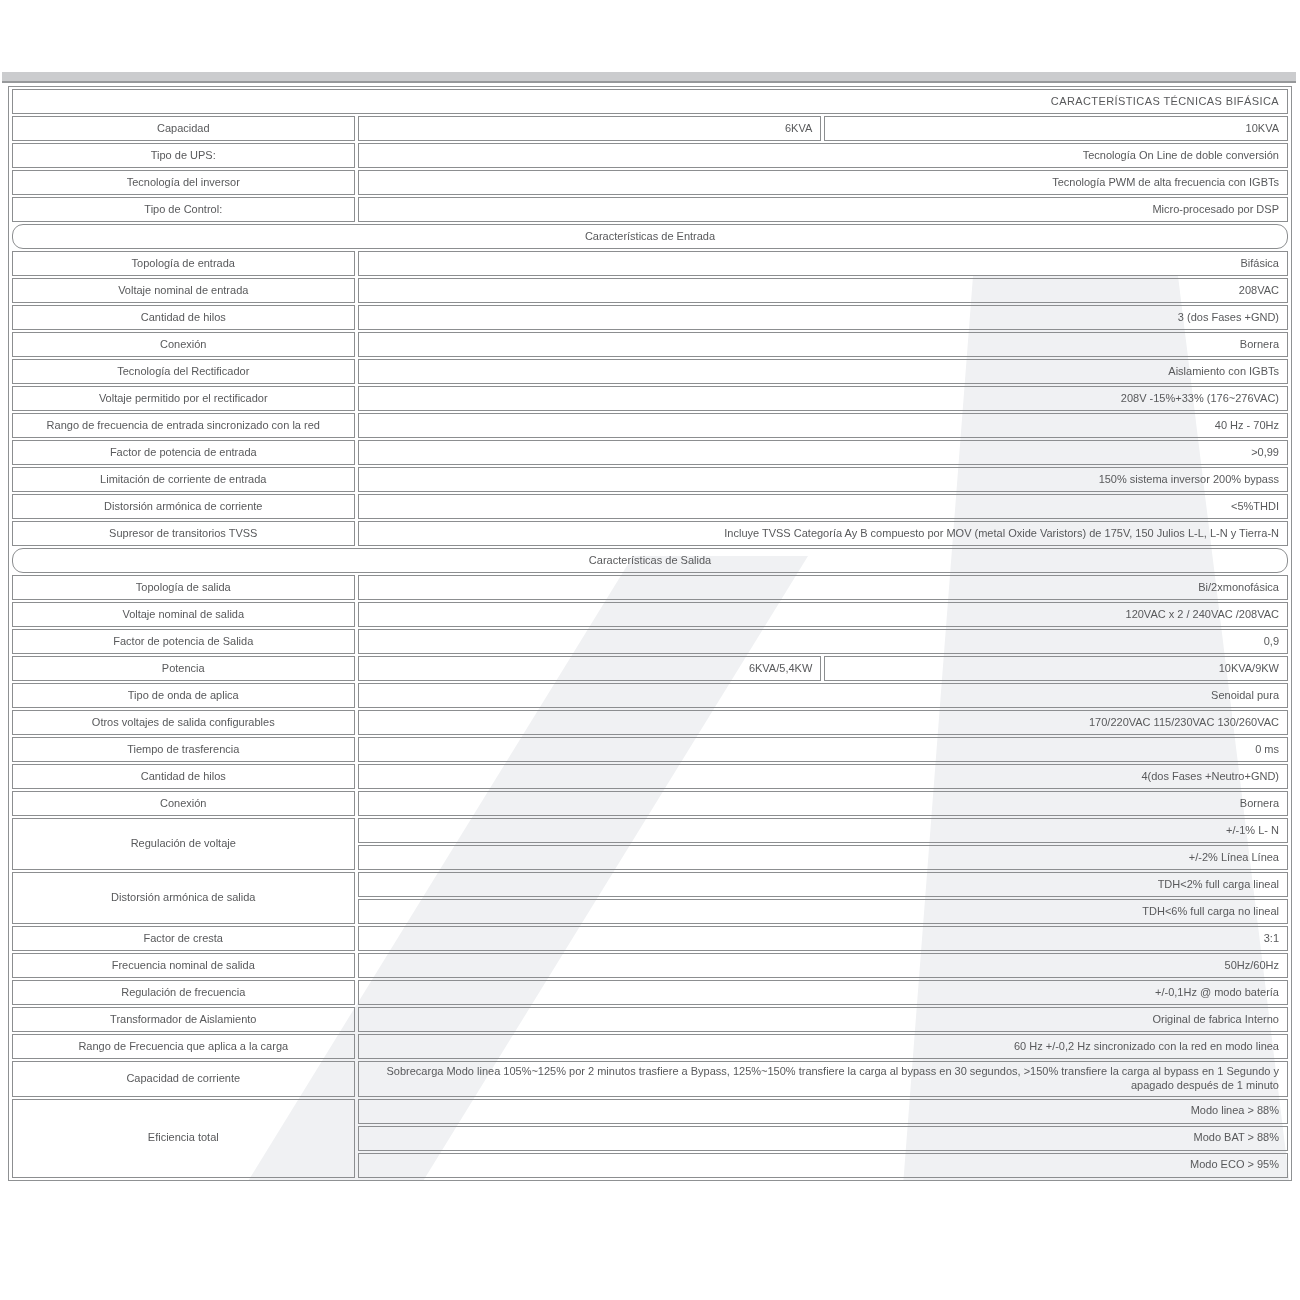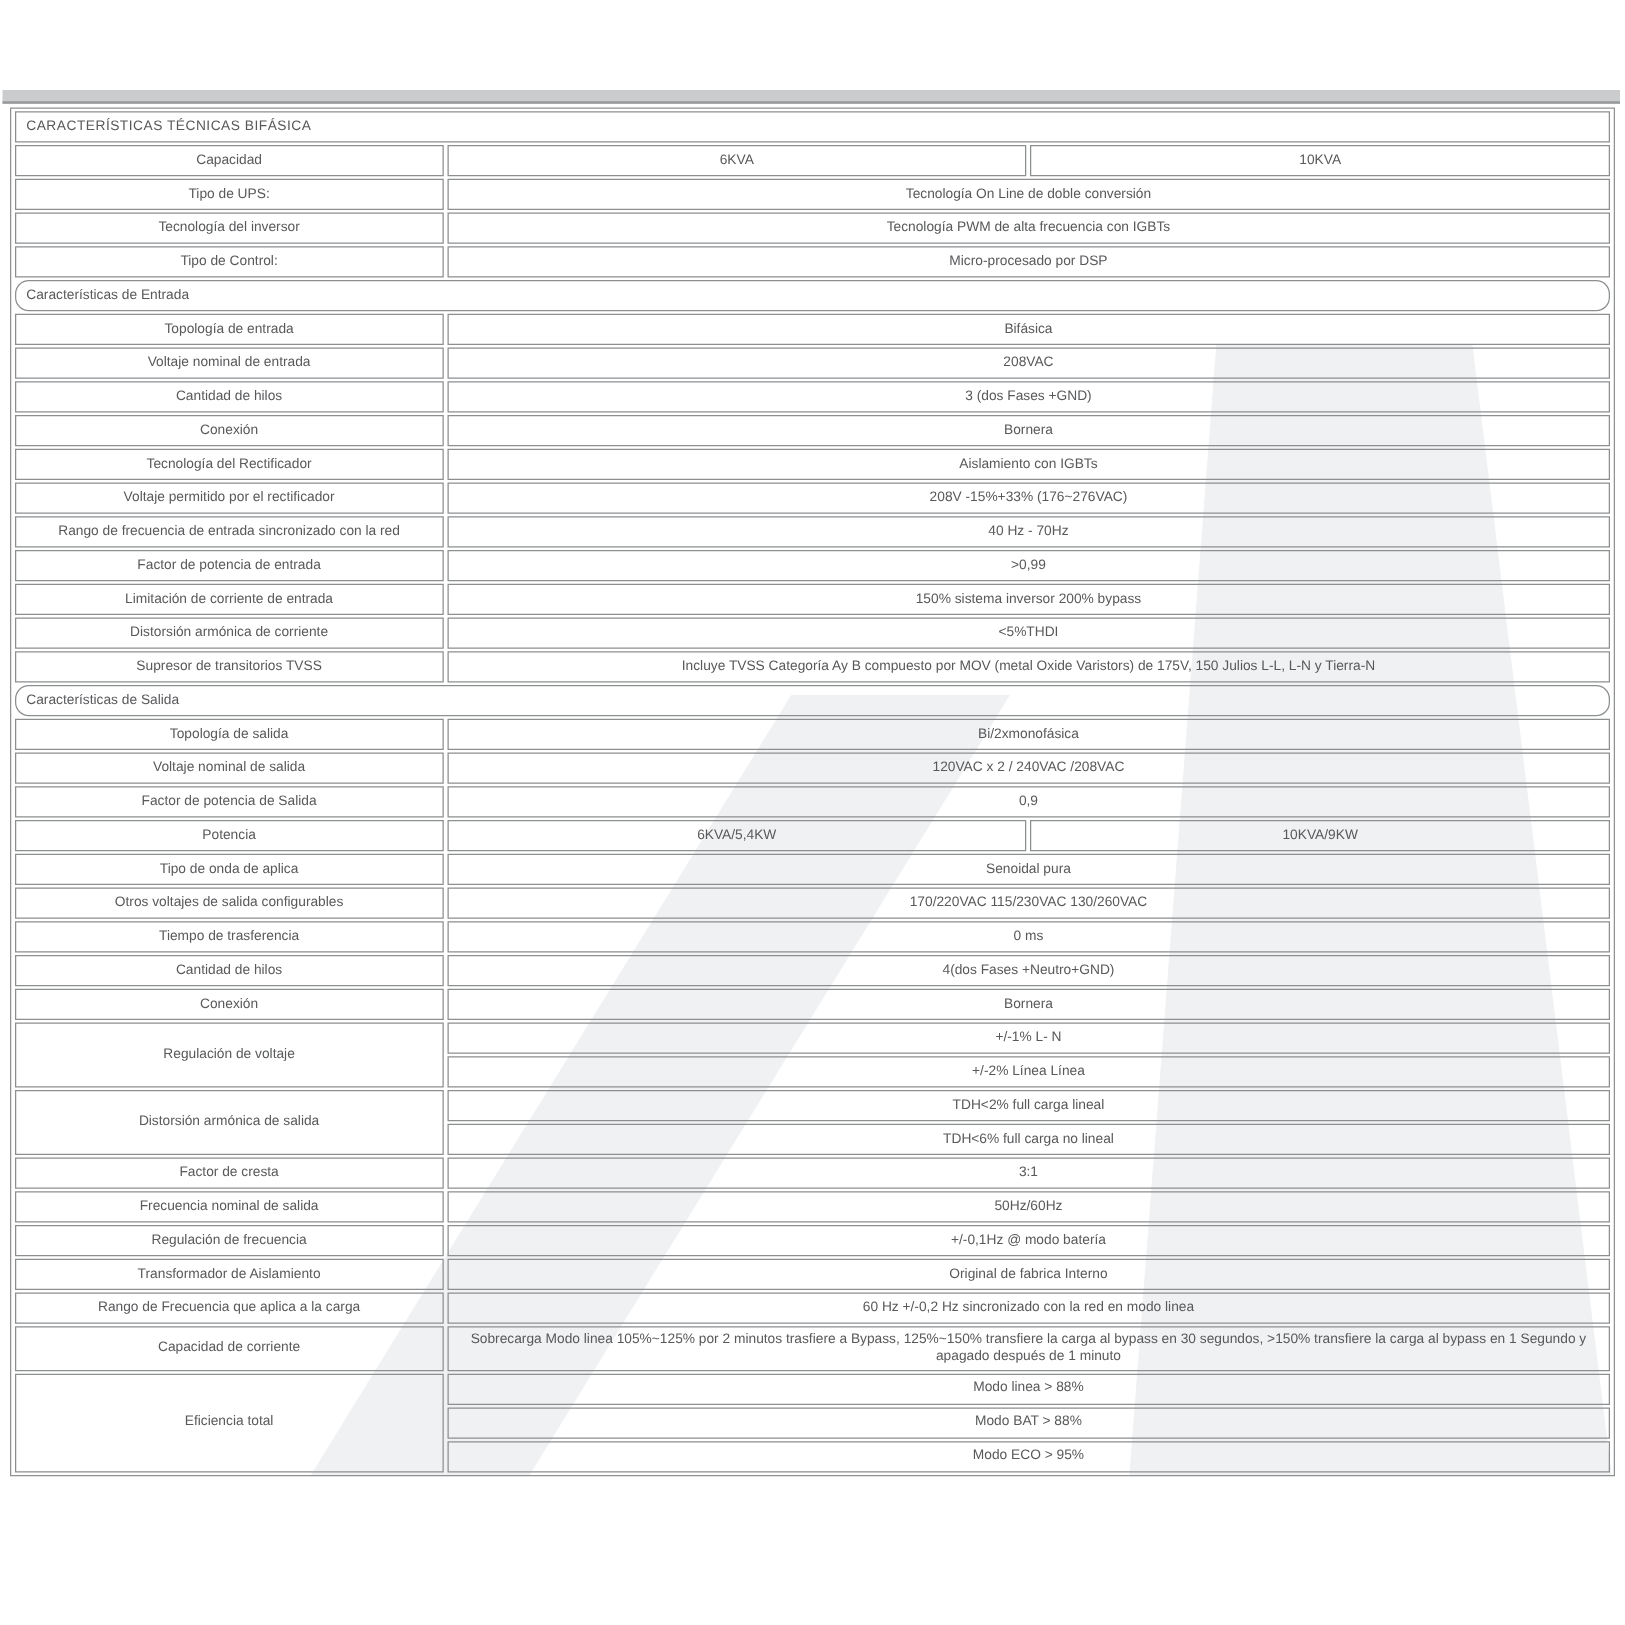--- a/index.html
+++ b/index.html
@@ -26,28 +26,28 @@
     width:100%;border-collapse:separate;border-spacing:3px 2px;
     border:1px solid #8f9193;background:transparent;
   }
   table.spec td{
     border:1px solid #8c8e90;
     font-size:11px;color:#58595b;line-height:1.25;
     padding:3px 8px;height:17px;background:transparent;
     vertical-align:middle;
   }
   td.hdr{
-    background:#8a8e92;color:#ffffff;text-align:left;
+    background:#8a8e92;color:#ffffff;text-align:right;
     font-size:11.5px;letter-spacing:.4px;height:20px;border-color:#7e8286;
   }
   td.section{
-    background:#d6d7d8;text-align:left;height:16px;border-radius:11px;
+    background:#d6d7d8;text-align:center;height:16px;border-radius:11px;
   }
   td.lbl{text-align:center;}
-  td.val{text-align:center;}
+  td.val{text-align:right;}
   td.tall{height:36px;}
 </style>
 </head>
 <body>
 
 <div class="topbar"></div>
 
 <div class="table-wrap">
   <div class="watermark">
     <div class="wm wm1"></div>

